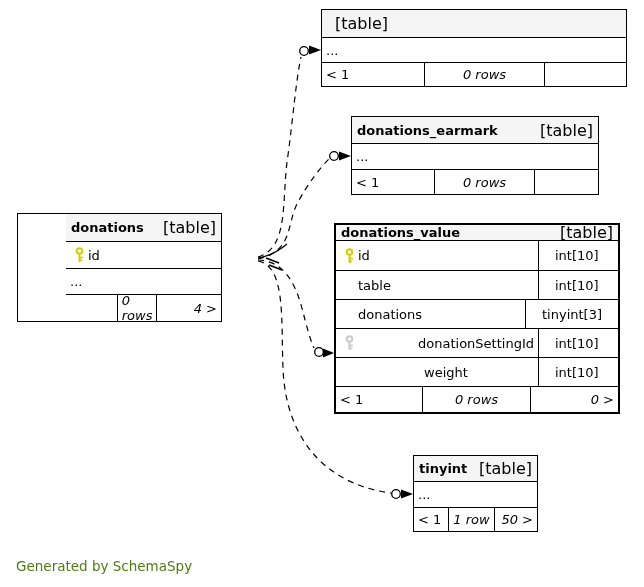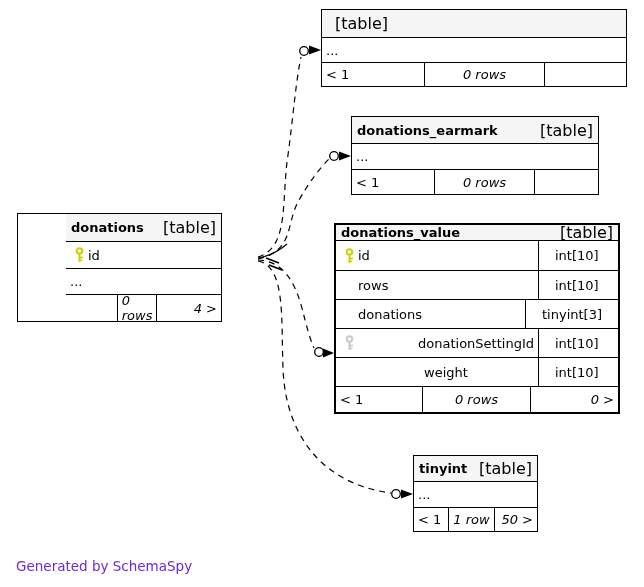--- a/index.html
+++ b/index.html
@@ -42,21 +42,21 @@
   .fc{display:flex;align-items:center;box-sizing:border-box;padding:0 4px;}
   .fc + .fc{border-left:1px solid #000;font-style:italic;}
   .fc.c{justify-content:center;}
   .fc.r{justify-content:flex-end;}
   
   .t1 .hdr{height:28px;} .t1 .row{height:24px;} .t1 .ftr{height:24px;}
   .t2 .hdr{height:27px;} .t2 .row{height:25px;} .t2 .ftr{height:25px;}
   .t3 .hdr{height:28px;} .t3 .row{height:26px;} .t3 .ftr{height:27px;}
   .t4 .hdr{height:16px;} .t4 .crow{height:29px;} .t4 .ftr{height:26px;}
   .t5 .hdr{height:26px;} .t5 .row{height:25px;} .t5 .ftr{height:24px;}
-  .caption{position:absolute;left:16px;top:558px;font-size:13.5px;color:#6d28d9;}
+  .caption{position:absolute;left:16px;top:558px;font-size:13.5px;color:#4d7c0f;}
 </style>
 </head>
 <body>
 
 <div class="stage">
 
   <svg class="edges" width="644" height="587" viewBox="0 0 644 587">
     <g fill="none" stroke="#000" stroke-width="1.2">
       <path d="M 258 257 C 290 247, 281 200, 288 155 C 293 118, 296 80, 301 57" stroke-dasharray="6,5"></path>
       <path d="M 258 259 C 294 251, 286 224, 298 202 C 309 182, 320 168, 329 159" stroke-dasharray="6,5"></path>
@@ -150,21 +150,21 @@
           </svg>
         </span>
         <span>id</span>
       </div>
       <div class="typecell">int[10]</div>
     </div>
 
     <div class="crow">
       <div class="namecell" style="width:202px;">
         <span class="keyslot"></span>
-        <span>rows</span>
+        <span>table</span>
       </div>
       <div class="typecell">int[10]</div>
     </div>
 
     <div class="crow">
       <div class="namecell" style="width:202px;">
         <span class="keyslot"></span>
         <span>donations</span>
       </div>
       <div class="typecell">tinyint[3]</div>

